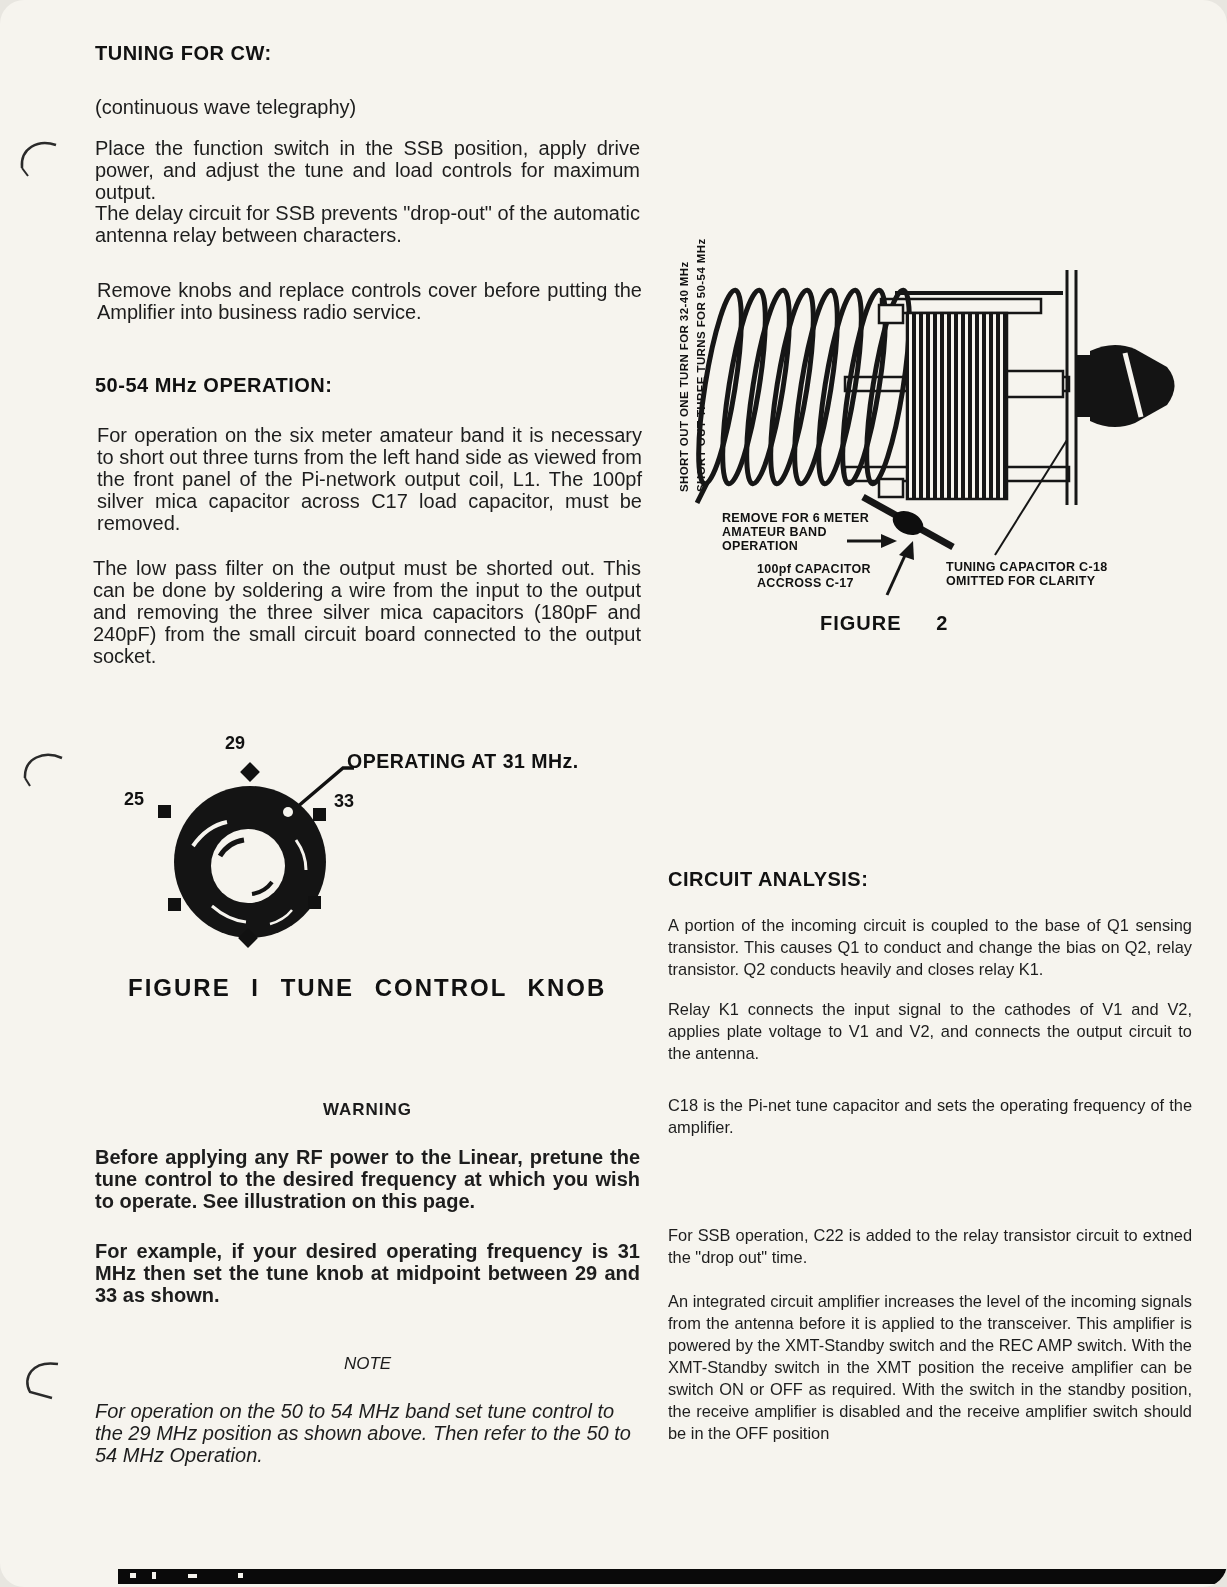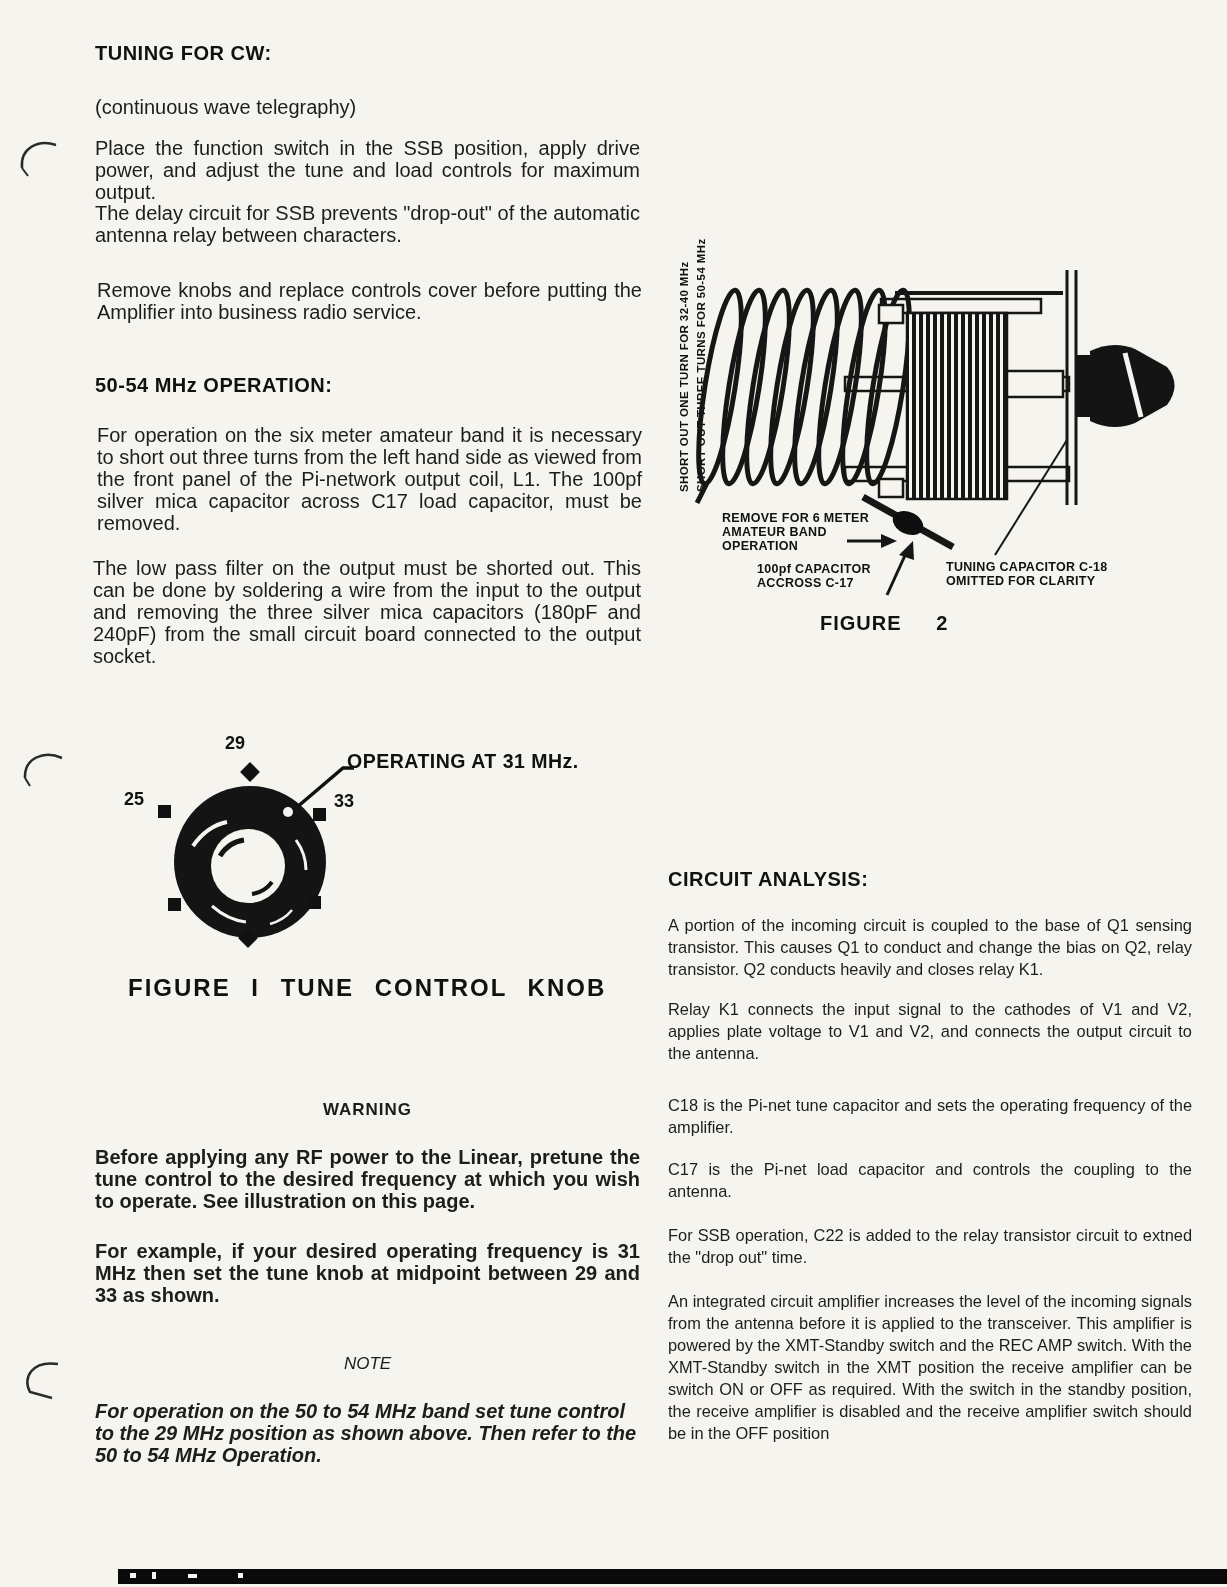--- a/index.html
+++ b/index.html
@@ -3,27 +3,28 @@
 <meta charset="utf-8">
 <style>
   html,body{margin:0;padding:0;background:#e8e6e0;}
   .page{
     position:relative;
     width:1227px;height:1587px;
     background:#f6f4ee;
     font-family:"Liberation Sans", sans-serif;
     color:#1b1b1b;
     overflow:hidden;
+    border-radius:24px;
   }
   .abs{position:absolute;}
   .h1{font-size:20px;font-weight:bold;letter-spacing:.5px;color:#111;}
   .body-text{font-size:20px;line-height:22px;text-align:justify;color:#1d1d1d;}
   .body-text-r{font-size:16.4px;line-height:22px;text-align:justify;color:#1d1d1d;}
   .bold{font-weight:bold;}
-  .italic{font-style:italic;font-weight:bold;}
+  .italic{font-style:italic;}
   .center{text-align:center;}
   .fig2-vlabels{
     left:676px;top:492px;width:300px;height:34px;
     transform-origin:0 0;transform:rotate(-90deg);
     font-size:11.5px;font-weight:bold;letter-spacing:.4px;line-height:17px;
     white-space:nowrap;color:#111;
   }
   .fig-callout{font-size:12.5px;font-weight:bold;line-height:14px;letter-spacing:.3px;color:#111;}
   .fig2-caption{font-size:20px;font-weight:bold;letter-spacing:1px;word-spacing:28px;color:#111;}
   .fig1-caption{font-size:24px;font-weight:bold;letter-spacing:2px;word-spacing:12px;color:#111;}
@@ -186,21 +187,20 @@
   <div class="abs body-text bold" style="left:95px;top:1146px;width:545px;">Before applying any RF power to the Linear, pretune the tune control to the desired frequency at which you wish to operate. See illustration on this page.</div>
   <div class="abs body-text bold" style="left:95px;top:1240px;width:545px;">For example, if your desired operating frequency is 31 MHz then set the tune knob at midpoint between 29 and 33 as shown.</div>
 
   <div class="abs note-title center" style="left:95px;top:1354px;width:545px;">NOTE</div>
   <div class="abs body-text italic" style="left:95px;top:1400px;width:545px;text-align:left;">For operation on the 50 to 54 MHz band set tune control to the 29 MHz position as shown above. Then refer to the 50 to 54 MHz Operation.</div>
 
   <div class="abs h1" style="left:668px;top:868px;font-weight:bold;">CIRCUIT ANALYSIS:</div>
   <div class="abs body-text-r" style="left:668px;top:914px;width:524px;">A portion of the incoming circuit is coupled to the base of Q1 sensing transistor. This causes Q1 to conduct and change the bias on Q2, relay transistor. Q2 conducts heavily and closes relay K1.</div>
   <div class="abs body-text-r" style="left:668px;top:998px;width:524px;">Relay K1 connects the input signal to the cathodes of V1 and V2, applies plate voltage to V1 and V2, and connects the output circuit to the antenna.</div>
   <div class="abs body-text-r" style="left:668px;top:1094px;width:524px;">C18 is the Pi-net tune capacitor and sets the operating frequency of the amplifier.</div>
-  <div class="abs body-text-r" style="left:668px;top:1158px;width:524px;">C17 is the Pi-net load capacitor and controls the coupling to the antenna.</div>
   <div class="abs body-text-r" style="left:668px;top:1224px;width:524px;">For SSB operation, C22 is added to the relay transistor circuit to extned the "drop out" time.</div>
   <div class="abs body-text-r" style="left:668px;top:1290px;width:524px;">An integrated circuit amplifier increases the level of the incoming signals from the antenna before it is applied to the transceiver. This amplifier is powered by the XMT-Standby switch and the REC AMP switch. With the XMT-Standby switch in the XMT position the receive amplifier can be switch ON or OFF as required. With the switch in the standby position, the receive amplifier is disabled and the receive amplifier switch should be in the OFF position</div>
 
   <div class="abs edge-bar">
     <div class="edge-notch" style="left:12px;top:4px;width:6px;height:5px;"></div>
     <div class="edge-notch" style="left:34px;top:3px;width:4px;height:7px;"></div>
     <div class="edge-notch" style="left:70px;top:5px;width:9px;height:4px;"></div>
     <div class="edge-notch" style="left:120px;top:4px;width:5px;height:5px;"></div>
   </div>
 

